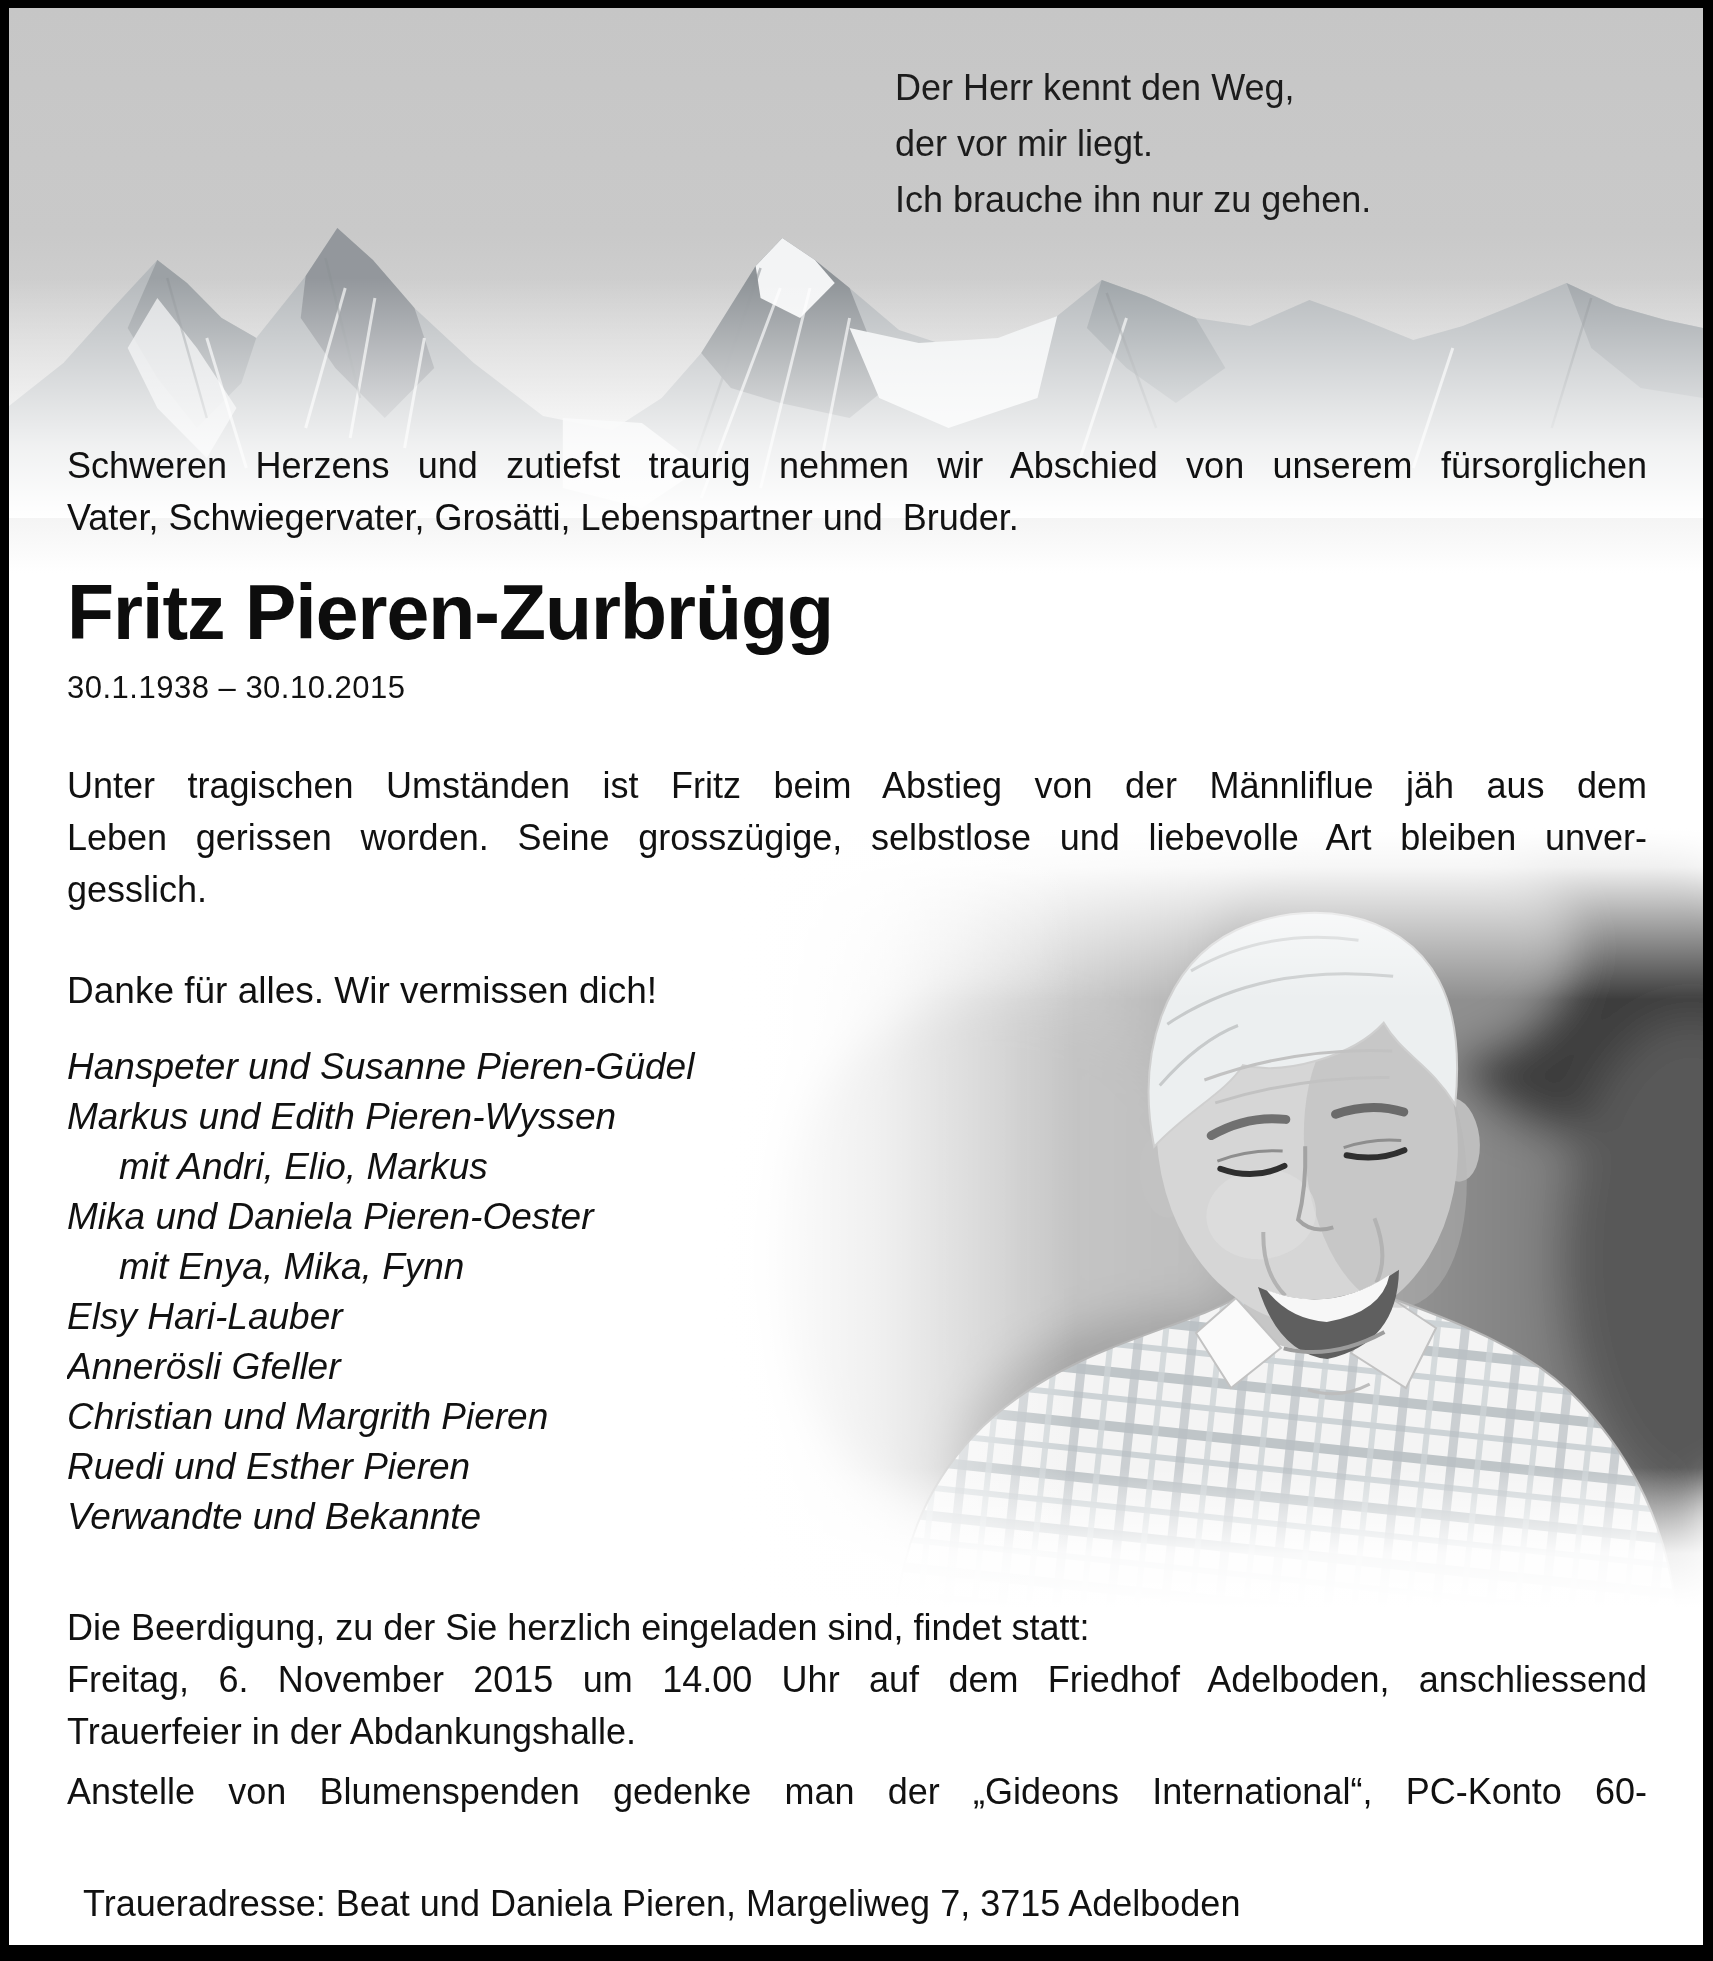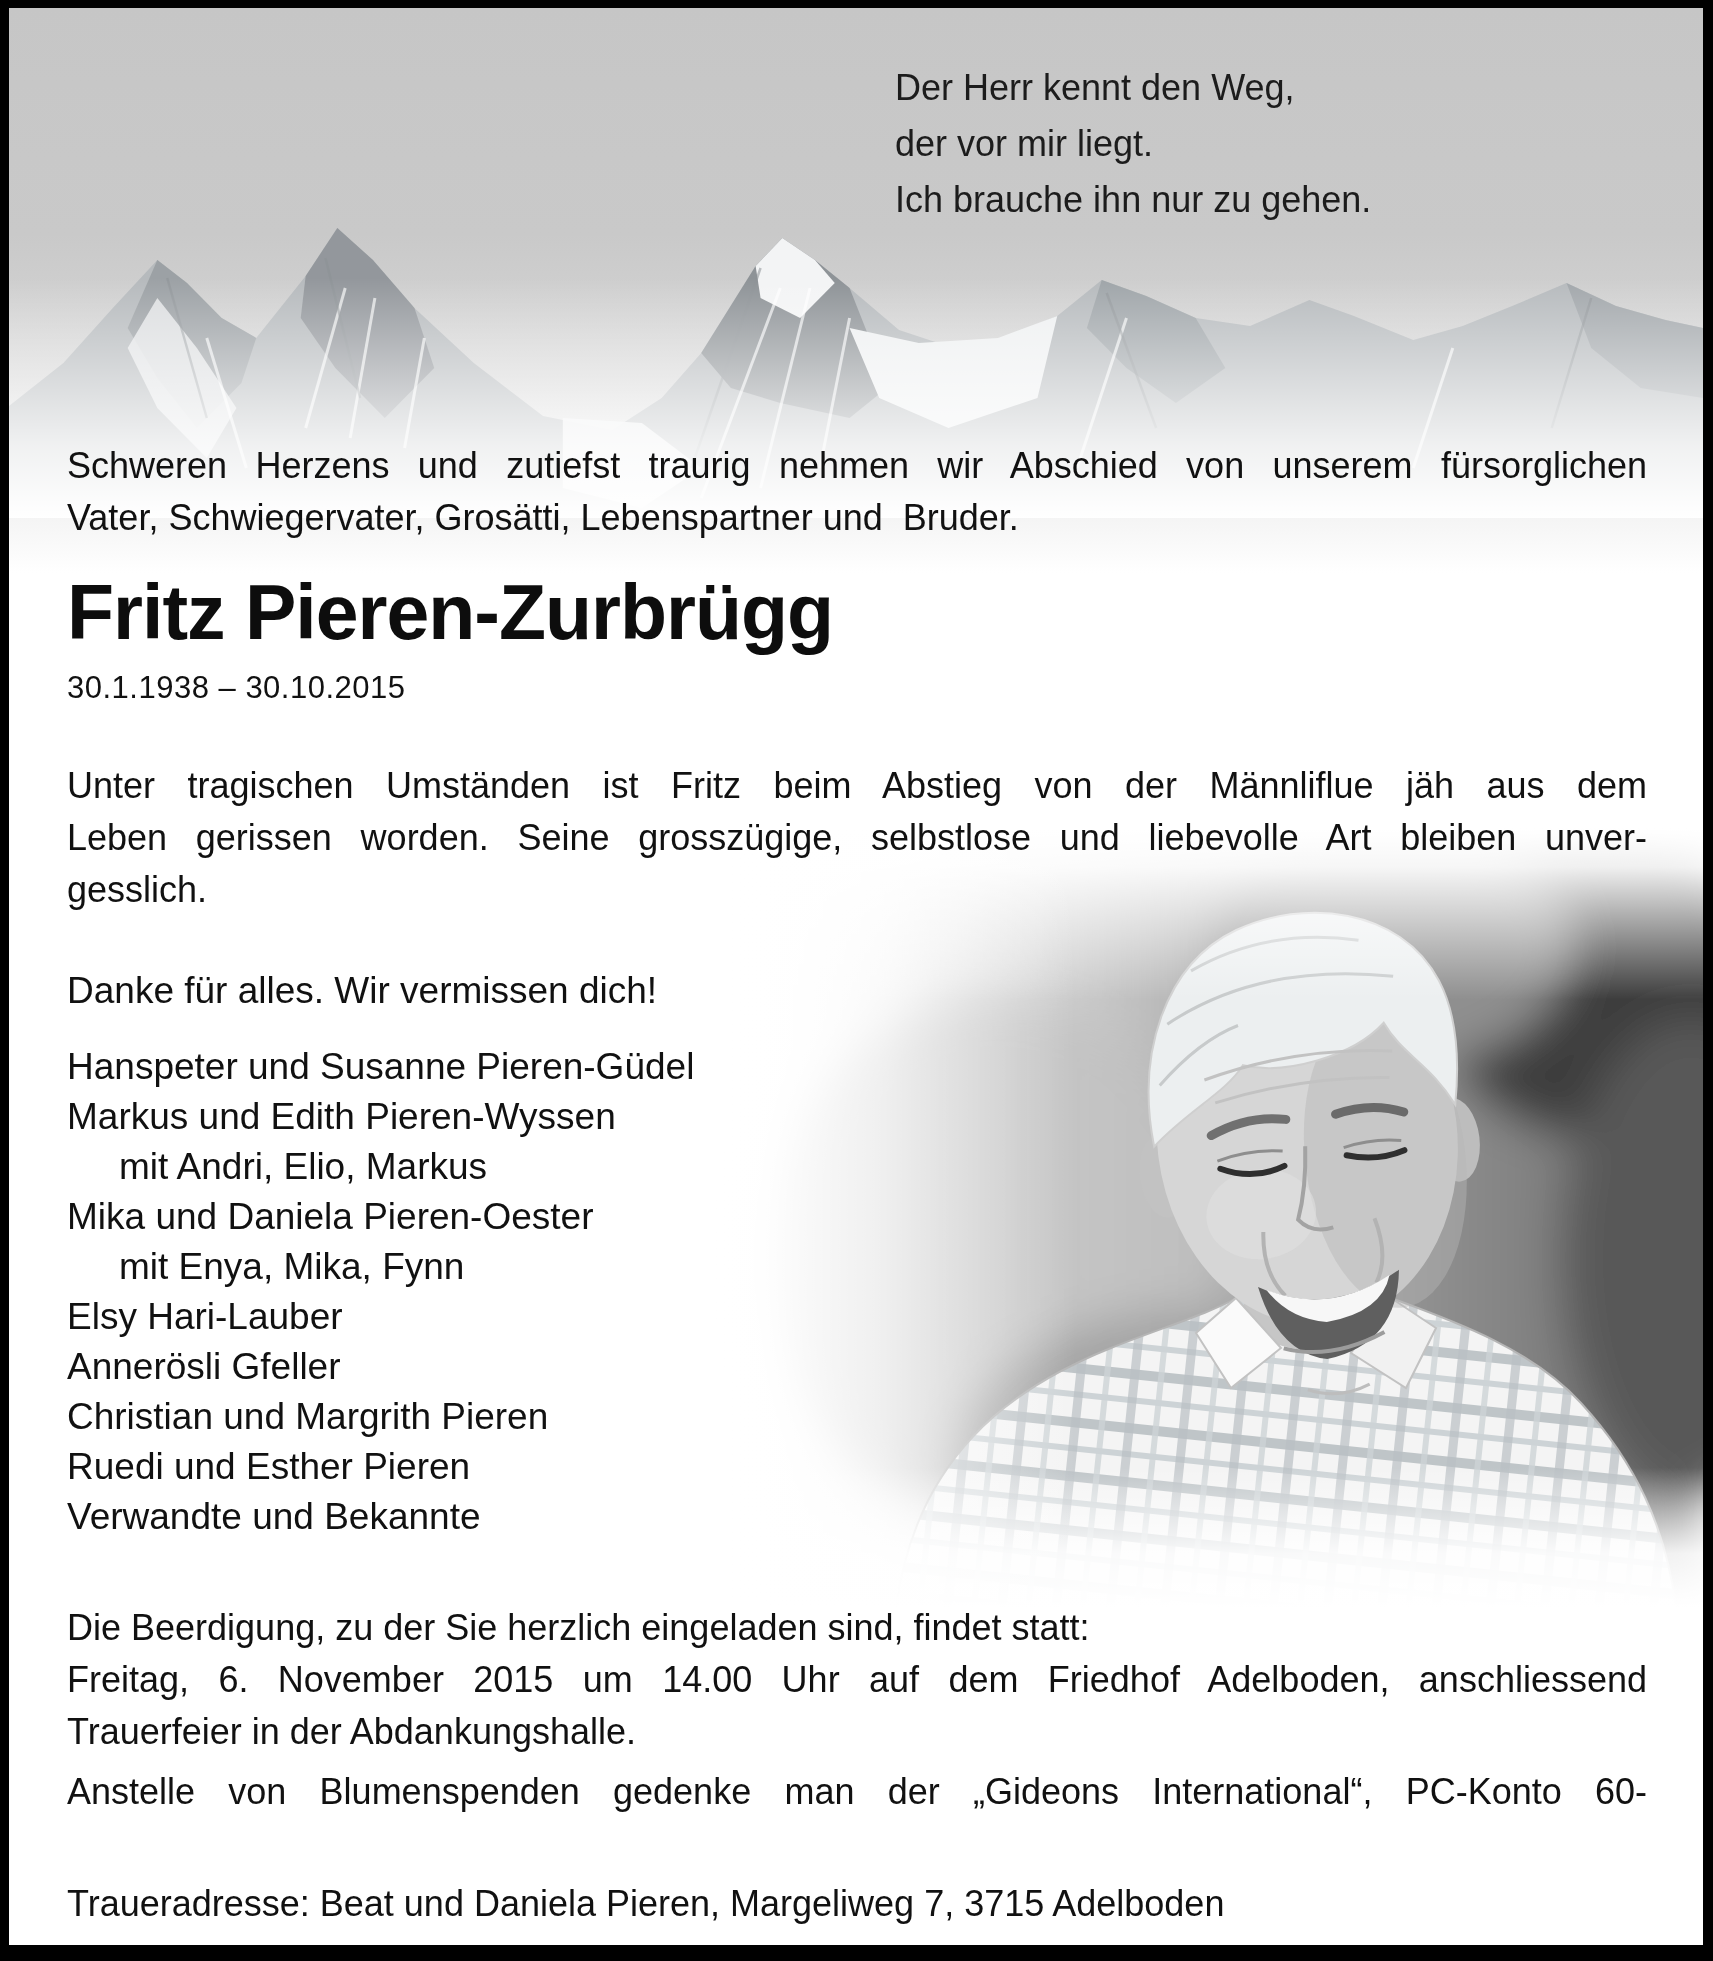--- a/index.html
+++ b/index.html
@@ -45,27 +45,27 @@
   .intro{top:432px;}
   .name{
     top:560px;margin:0;font-size:77px;font-weight:bold;line-height:88px;
     letter-spacing:-1px;color:#0d0d0d;
   }
   .dates{top:660px;font-size:31px;line-height:40px;letter-spacing:.5px;}
   .obituary{top:752px;}
   .thanks{top:958px;font-size:37px;line-height:50px;}
   .mourners{
     top:1034px;margin:0;padding:0;list-style:none;
-    font-size:37px;line-height:50px;
+    font-style:italic;font-size:37px;line-height:50px;
   }
   .mline{display:block;height:50px;overflow:hidden;}
   .mline.indent{padding-left:52px;}
   .funeral{top:1594px;}
   .donations{top:1758px;}
-  .address{top:1870px;font-size:36px;line-height:52px;}
+  .address{top:1870px;font-size:36px;line-height:52px;margin-left:16px;}
 </style>
 </head>
 <body>
 
 <div class="notice">
 
   <div class="hero">
     <svg class="mountains" viewBox="0 0 1713 350" preserveAspectRatio="none" aria-hidden="true">
       <defs>
         <linearGradient id="mfade" x1="0" y1="0" x2="0" y2="1">

